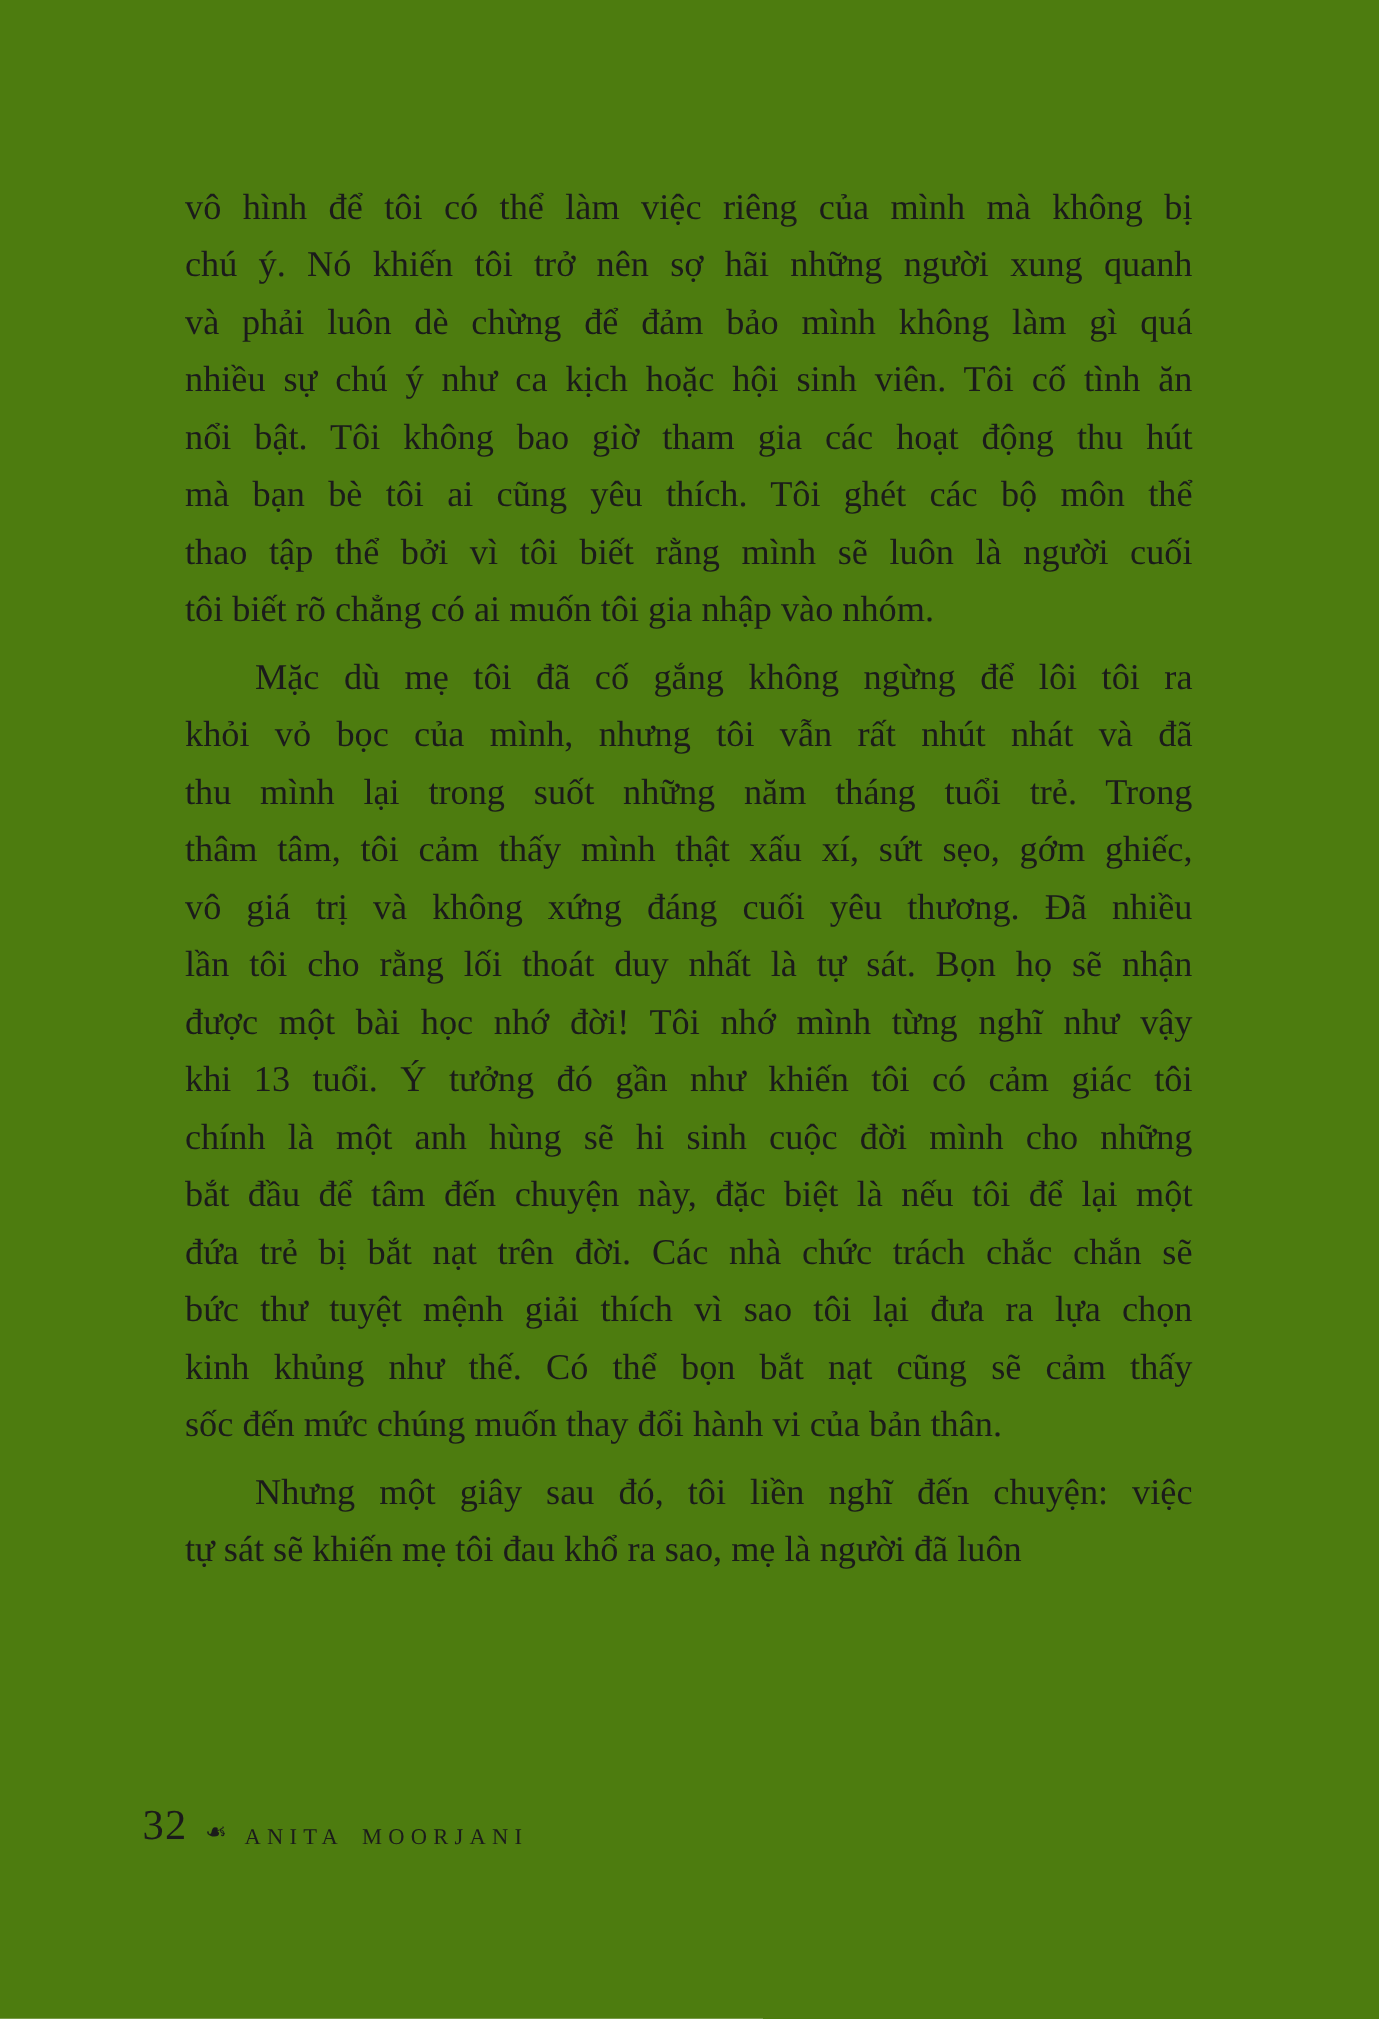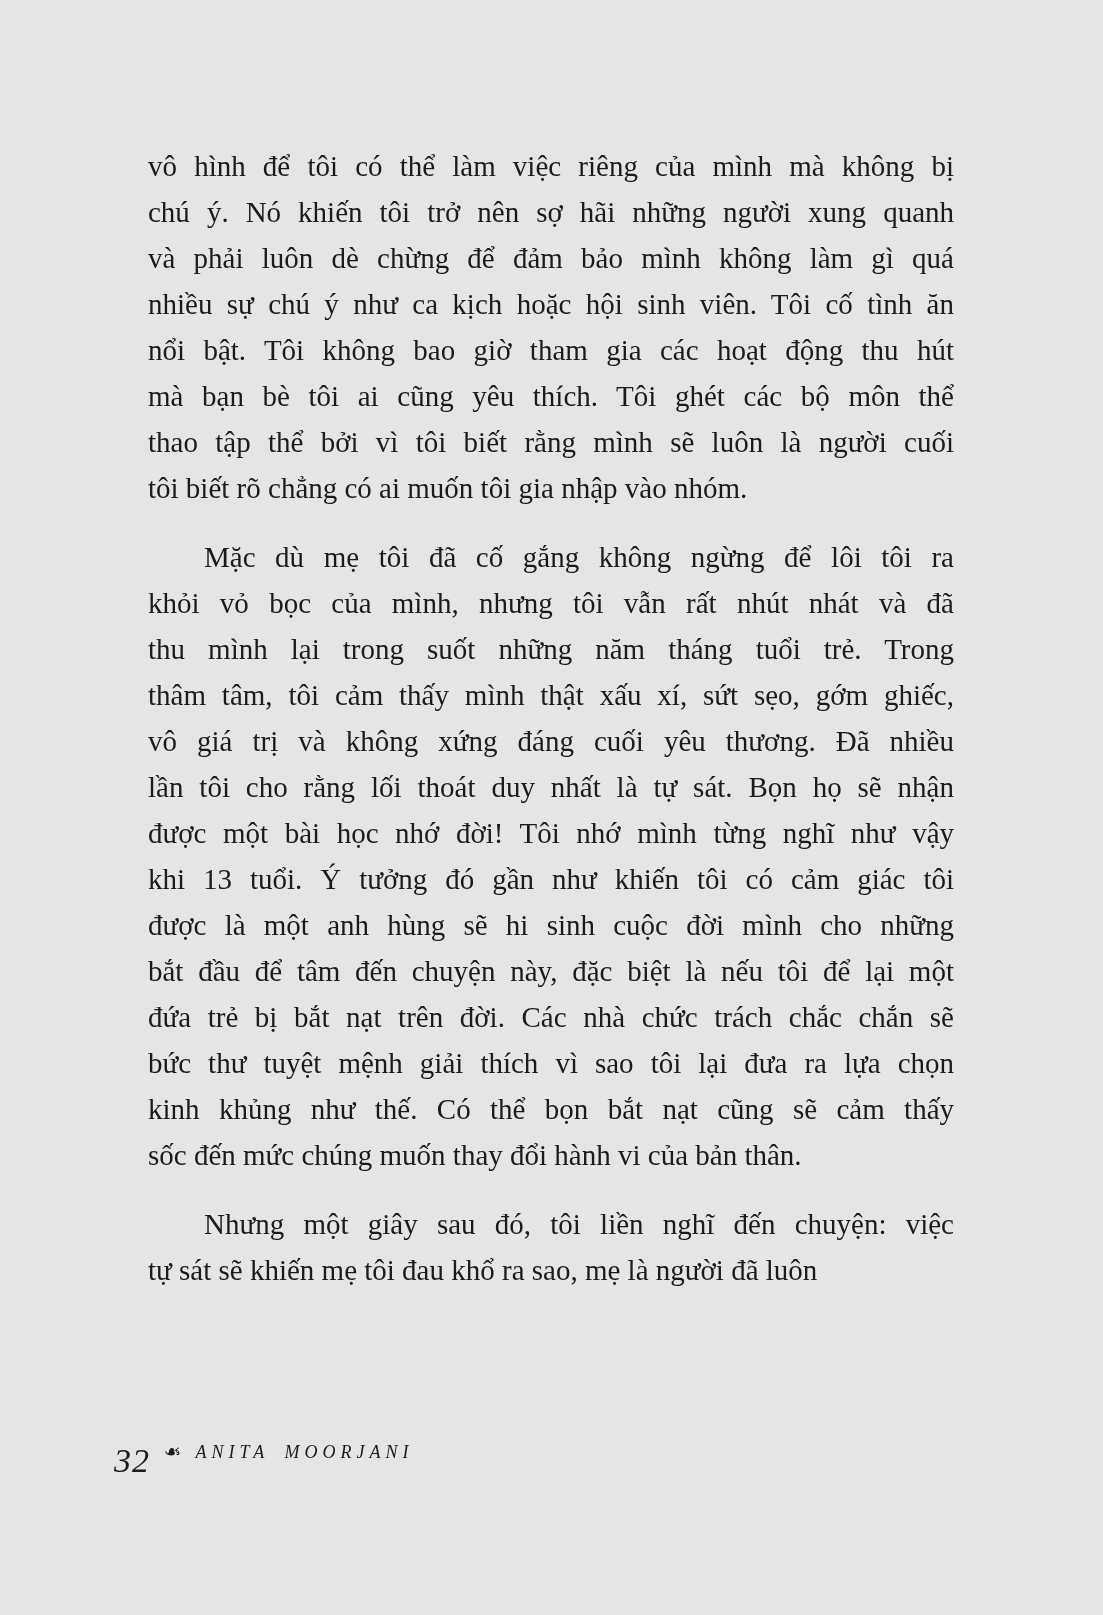--- a/index.html
+++ b/index.html
@@ -11,59 +11,58 @@
     width: 1103px;
     height: 1615px;
     position: relative;
     overflow: hidden;
     font-family: "Liberation Serif", "DejaVu Serif", serif;
     color: #1a1a1a;
   }
   .page {
     position: absolute;
     inset: 0;
-    background: #e5e5e5;
+    background: #4d7c0f;
     padding-left: 16px;
   }
   .text-block {
     position: absolute;
     left: 148px;
     top: 143px;
     width: 806px;
   }
   .paragraph {
     font-size: 29px;
     line-height: 46px;
     text-align: justify;
     color: #1b1b1b;
   }
   .paragraph + .paragraph {
-    margin-top: 23px;
+    margin-top: 8px;
   }
   .line {
     text-align: justify;
     text-align-last: justify;
     white-space: normal;
     height: 46px;
     overflow: visible;
   }
   .line.last {
     text-align-last: left;
   }
   .line.indent {
     padding-left: 56px;
   }
   .footer {
     position: absolute;
     left: 114px;
     top: 1442px;
     display: flex;
-    align-items: flex-start;
+    align-items: flex-end;
     gap: 14px;
-    font-style: italic;
   }
   .page-number {
     font-size: 34px;
     color: #1b1b1b;
     letter-spacing: 1px;
   }
   .ornament {
     font-family: "DejaVu Sans", sans-serif;
     font-size: 21px;
     color: #1b1b1b;
@@ -96,21 +95,21 @@
       </div>
       <div class="paragraph">
         <div class="line indent">Mặc dù mẹ tôi đã cố gắng không ngừng để lôi tôi ra</div>
         <div class="line">khỏi vỏ bọc của mình, nhưng tôi vẫn rất nhút nhát và đã</div>
         <div class="line">thu mình lại trong suốt những năm tháng tuổi trẻ. Trong</div>
         <div class="line">thâm tâm, tôi cảm thấy mình thật xấu xí, sứt sẹo, gớm ghiếc,</div>
         <div class="line">vô giá trị và không xứng đáng cuối yêu thương. Đã nhiều</div>
         <div class="line">lần tôi cho rằng lối thoát duy nhất là tự sát. Bọn họ sẽ nhận</div>
         <div class="line">được một bài học nhớ đời! Tôi nhớ mình từng nghĩ như vậy</div>
         <div class="line">khi 13 tuổi. Ý tưởng đó gần như khiến tôi có cảm giác tôi</div>
-        <div class="line">được là một anh hùng sẽ hi sinh cuộc đời mình cho những</div>
+        <div class="line">chính là một anh hùng sẽ hi sinh cuộc đời mình cho những</div>
         <div class="line">bắt đầu để tâm đến chuyện này, đặc biệt là nếu tôi để lại một</div>
         <div class="line">đứa trẻ bị bắt nạt trên đời. Các nhà chức trách chắc chắn sẽ</div>
         <div class="line">bức thư tuyệt mệnh giải thích vì sao tôi lại đưa ra lựa chọn</div>
         <div class="line">kinh khủng như thế. Có thể bọn bắt nạt cũng sẽ cảm thấy</div>
         <div class="line last">sốc đến mức chúng muốn thay đổi hành vi của bản thân.</div>
       </div>
       <div class="paragraph">
         <div class="line indent">Nhưng một giây sau đó, tôi liền nghĩ đến chuyện: việc</div>
         <div class="line last">tự sát sẽ khiến mẹ tôi đau khổ ra sao, mẹ là người đã luôn</div>
       </div>

